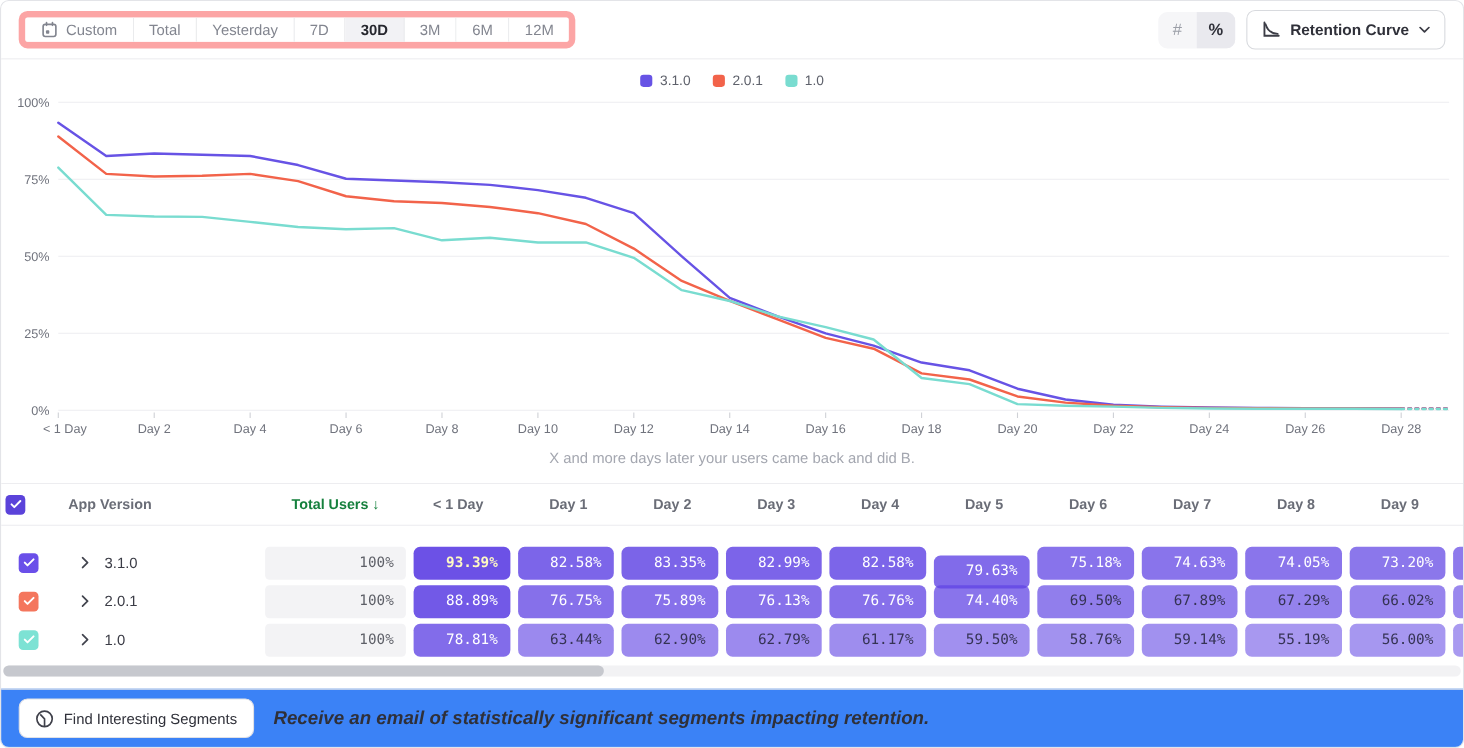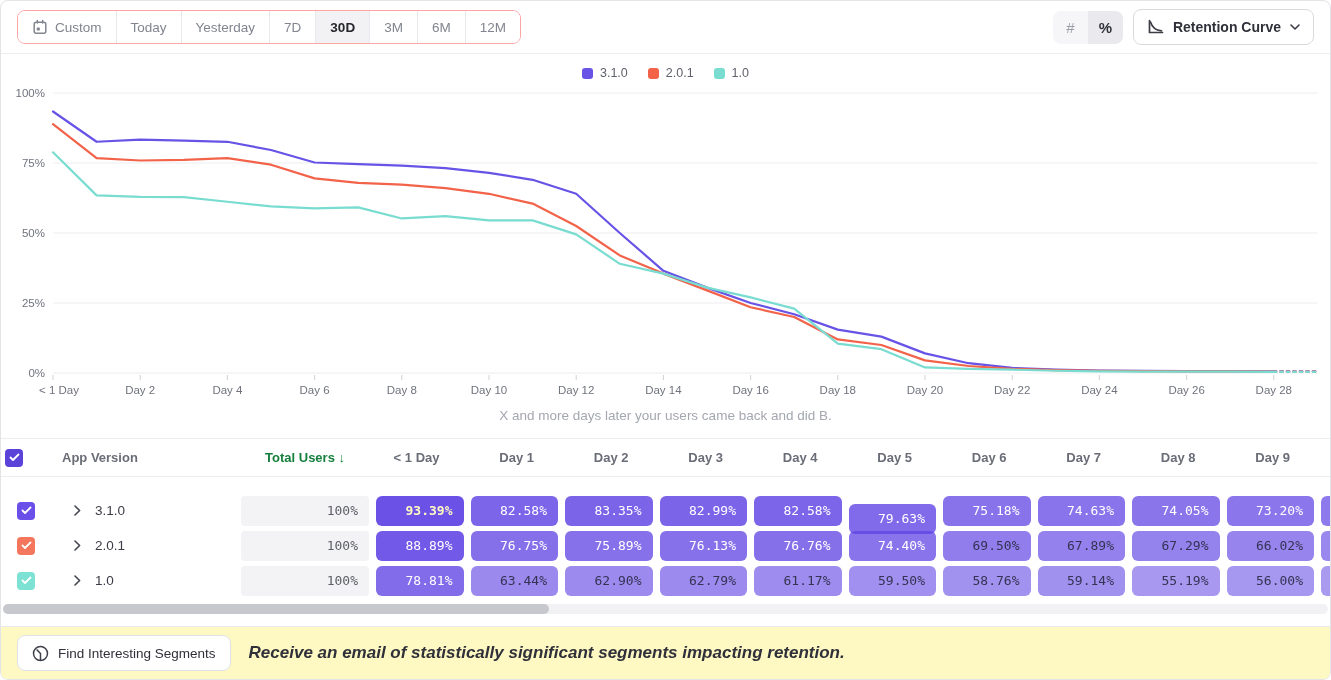--- a/index.html
+++ b/index.html
@@ -4,21 +4,21 @@
 <style>
   * { margin:0; padding:0; box-sizing:border-box; }
   html,body { width:1331px; height:680px; background:#fff; }
   body { font-family:"Liberation Sans","DejaVu Sans",sans-serif; color:#32333d; }
   .app { width:1331px; height:680px; border:1px solid #e3e4e8; border-radius:8px;
          background:#fff; display:flex; flex-direction:column; overflow:hidden; position:relative; }
 
   
   .toolbar { height:53px; flex:0 0 53px; border-bottom:1px solid #ededf0;
              display:flex; align-items:center; justify-content:space-between; padding:0 16px; }
-  .seg-group { display:flex; border:1px solid #fca5a5; border-radius:8px; overflow:hidden; height:34px; }
+  .seg-group { display:flex; border:6px solid #fca5a5; border-radius:8px; overflow:hidden; height:34px; }
   .seg { display:flex; align-items:center; gap:7px; padding:0 14px; font-size:13.5px; color:#82858f;
          background:#fff; border-right:1px solid #e8e9ec; cursor:pointer; white-space:nowrap; }
   .seg:last-child { border-right:none; }
   .seg.selected { background:#f2f2f5; color:#26272e; font-weight:700; }
   .toolbar-right { display:flex; align-items:center; gap:10px; }
   .toggle-group { display:flex; height:33px; border-radius:8px; overflow:hidden; background:#f6f6f8; }
   .toggle-seg { width:35px; display:flex; align-items:center; justify-content:center;
                 font-size:15px; color:#9b9ea7; cursor:pointer; }
   .toggle-seg.selected { background:#e9e9ee; color:#2f3039; font-weight:600; }
   .chart-type-btn { display:flex; align-items:center; gap:9px; height:36px; padding:0 13px;
@@ -54,21 +54,21 @@
                 font-size:13px; color:#5d5f67; }
   .day-cell { margin-left:7px; width:87.5px; height:30px; border-radius:6px; text-align:right;
               padding-right:11px; line-height:30px; font-family:"DejaVu Sans Mono",monospace; font-size:13px; }
 
   
   .hscroll { margin:6px 2px 0 2px; height:10px; background:#f2f2f4; border-radius:5px; position:relative; }
   .hscroll-thumb { position:absolute; left:0; top:0; height:10px; width:546px;
                    background:#c6c8ce; border-radius:5px; cursor:grab; }
 
   
-  .footer { margin-top:auto; height:53px; flex:0 0 53px; background:#fef9c3; border-top:1px solid #e8e9ec;
+  .footer { margin-top:auto; height:53px; flex:0 0 53px; background:#3b82f6; border-top:1px solid #e8e9ec;
             display:flex; align-items:center; gap:18px; padding:0 16px; }
   .segments-btn { display:flex; align-items:center; gap:9px; height:36px; padding:0 14px; background:#fff;
                   border:1px solid #e0e1e6; border-radius:8px; cursor:pointer; font-family:inherit;
                   font-size:13.5px; font-weight:500; color:#2f3039; }
   .footer-note { font-size:17px; font-weight:700; color:#2f3039;font-style:italic; }
 
   svg text { font-family:"Liberation Sans","DejaVu Sans",sans-serif; }
 </style>
 </head>
 <body>
@@ -79,21 +79,21 @@
     <div class="seg-group" id="dateRanges">
         <div class="seg">
           <svg width="16" height="16" viewBox="0 0 16 16" fill="none">
   <rect x="2.2" y="3.2" width="11.6" height="11" rx="2" stroke="#82858f" stroke-width="1.5"></rect>
   <path d="M5.3 1.5 V4 M10.7 1.5 V4" stroke="#82858f" stroke-width="1.5" stroke-linecap="round"></path>
   <rect x="4.8" y="8.6" width="3" height="3" rx="0.7" fill="#82858f"></rect>
           </svg>
           <span>Custom</span>
         </div>
         <div class="seg">
-          <span>Today</span>
+          <span>Total</span>
         </div>
         <div class="seg">
           <span>Yesterday</span>
         </div>
         <div class="seg">
           <span>7D</span>
         </div>
         <div class="seg selected">
           <span>30D</span>
         </div>

